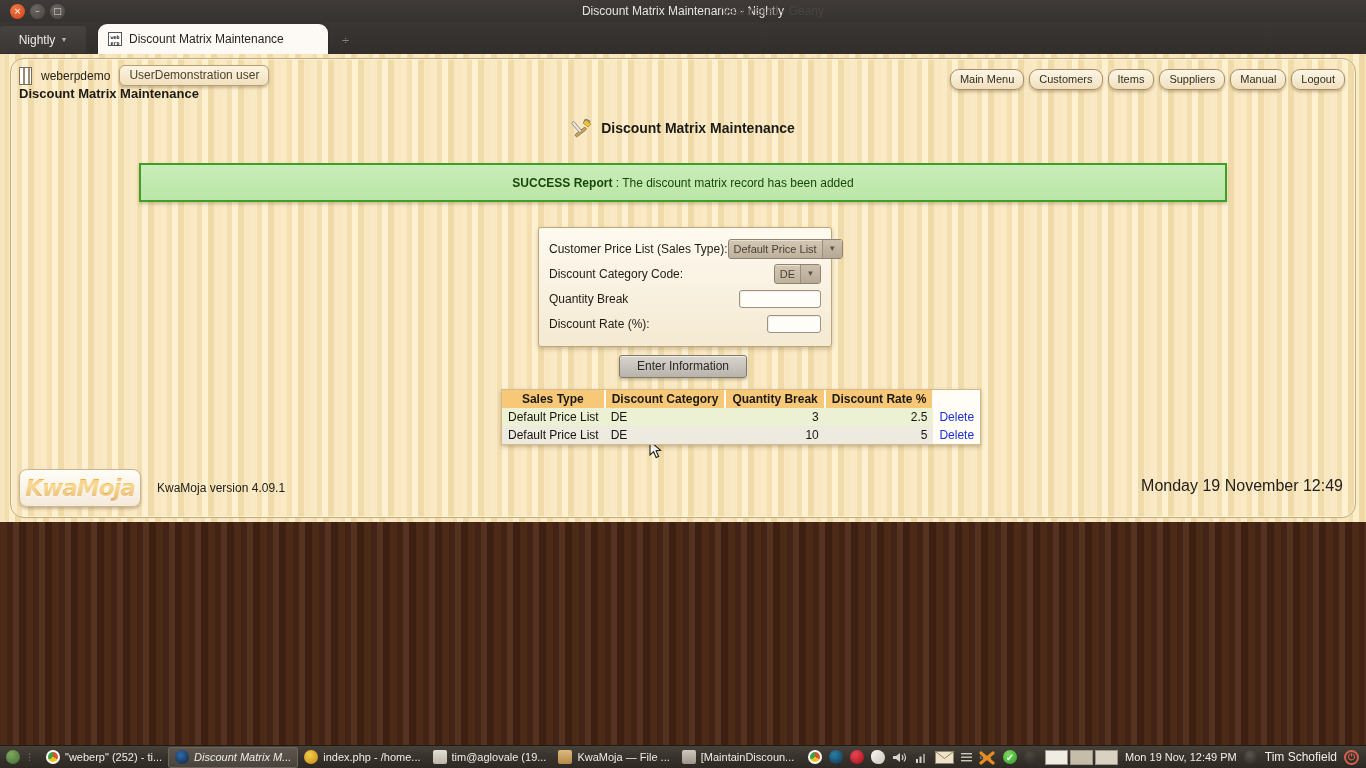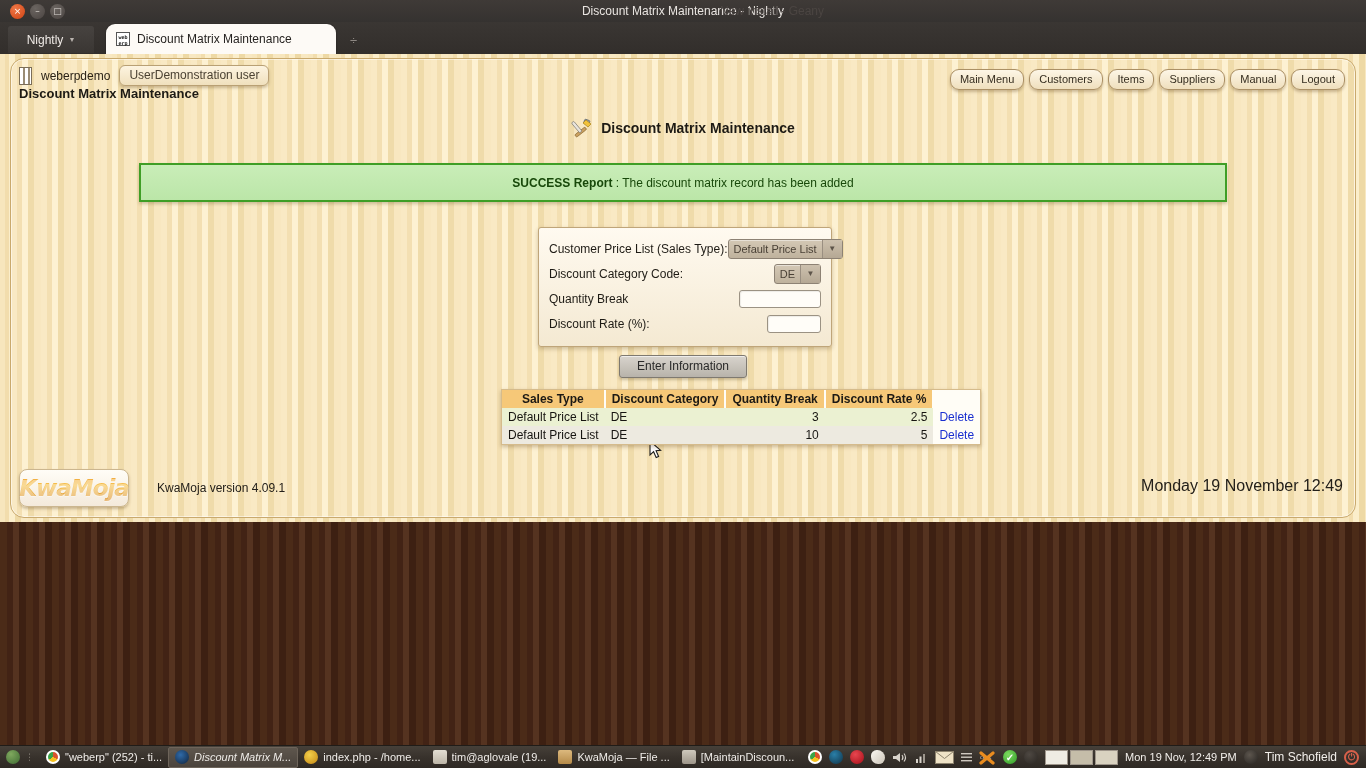--- a/index.html
+++ b/index.html
@@ -50,21 +50,21 @@
   }
   .title-ghost {
     position: absolute; left: 720px; top: 4px;
     font-size: 12px; color: #4b4542;
   }
 
   .tabstrip {
     height: 32px;
     background: linear-gradient(180deg, #3a3633 0%, #322e2b 100%);
     display: flex; align-items: flex-end;
-    padding-left: 8px;
+    padding-left: 0;
     position: relative;
   }
   .appmenu {
     width: 86px; height: 27px; margin-bottom: 1px;
     background: linear-gradient(180deg, #474340 0%, #3a3633 100%);
     border-radius: 3px 3px 0 0;
     display: flex; align-items: center; justify-content: center;
     gap: 5px;
     color: #efeae6; font-size: 12px;
   }
@@ -279,21 +279,21 @@
   }
   tr.r-odd td  { background: #ebf1d2; }
   tr.r-even td { background: #edeae0; }
   td.num { text-align: right; }
   td.act { background: #fffdf6 !important; }
   td.act a { color: #1a2fd0; text-decoration: none; font-size: 12px; }
 
   
   .logo-badge {
     position: absolute; left: 8px; bottom: 10px;
-    width: 110px; height: 38px;
+    width: 122px; height: 38px;
     background: linear-gradient(180deg,#fffdf7,#f4eadb);
     border: 1px solid #cbb68f;
     border-radius: 8px;
     box-shadow: 0 2px 3px rgba(90,60,20,.3);
     display: flex; align-items: center; justify-content: center;
   }
   .logo-text {
     font-family: "DejaVu Sans", sans-serif;
     font-size: 23px; font-weight: bold; font-style: italic;
     letter-spacing: -1px;

